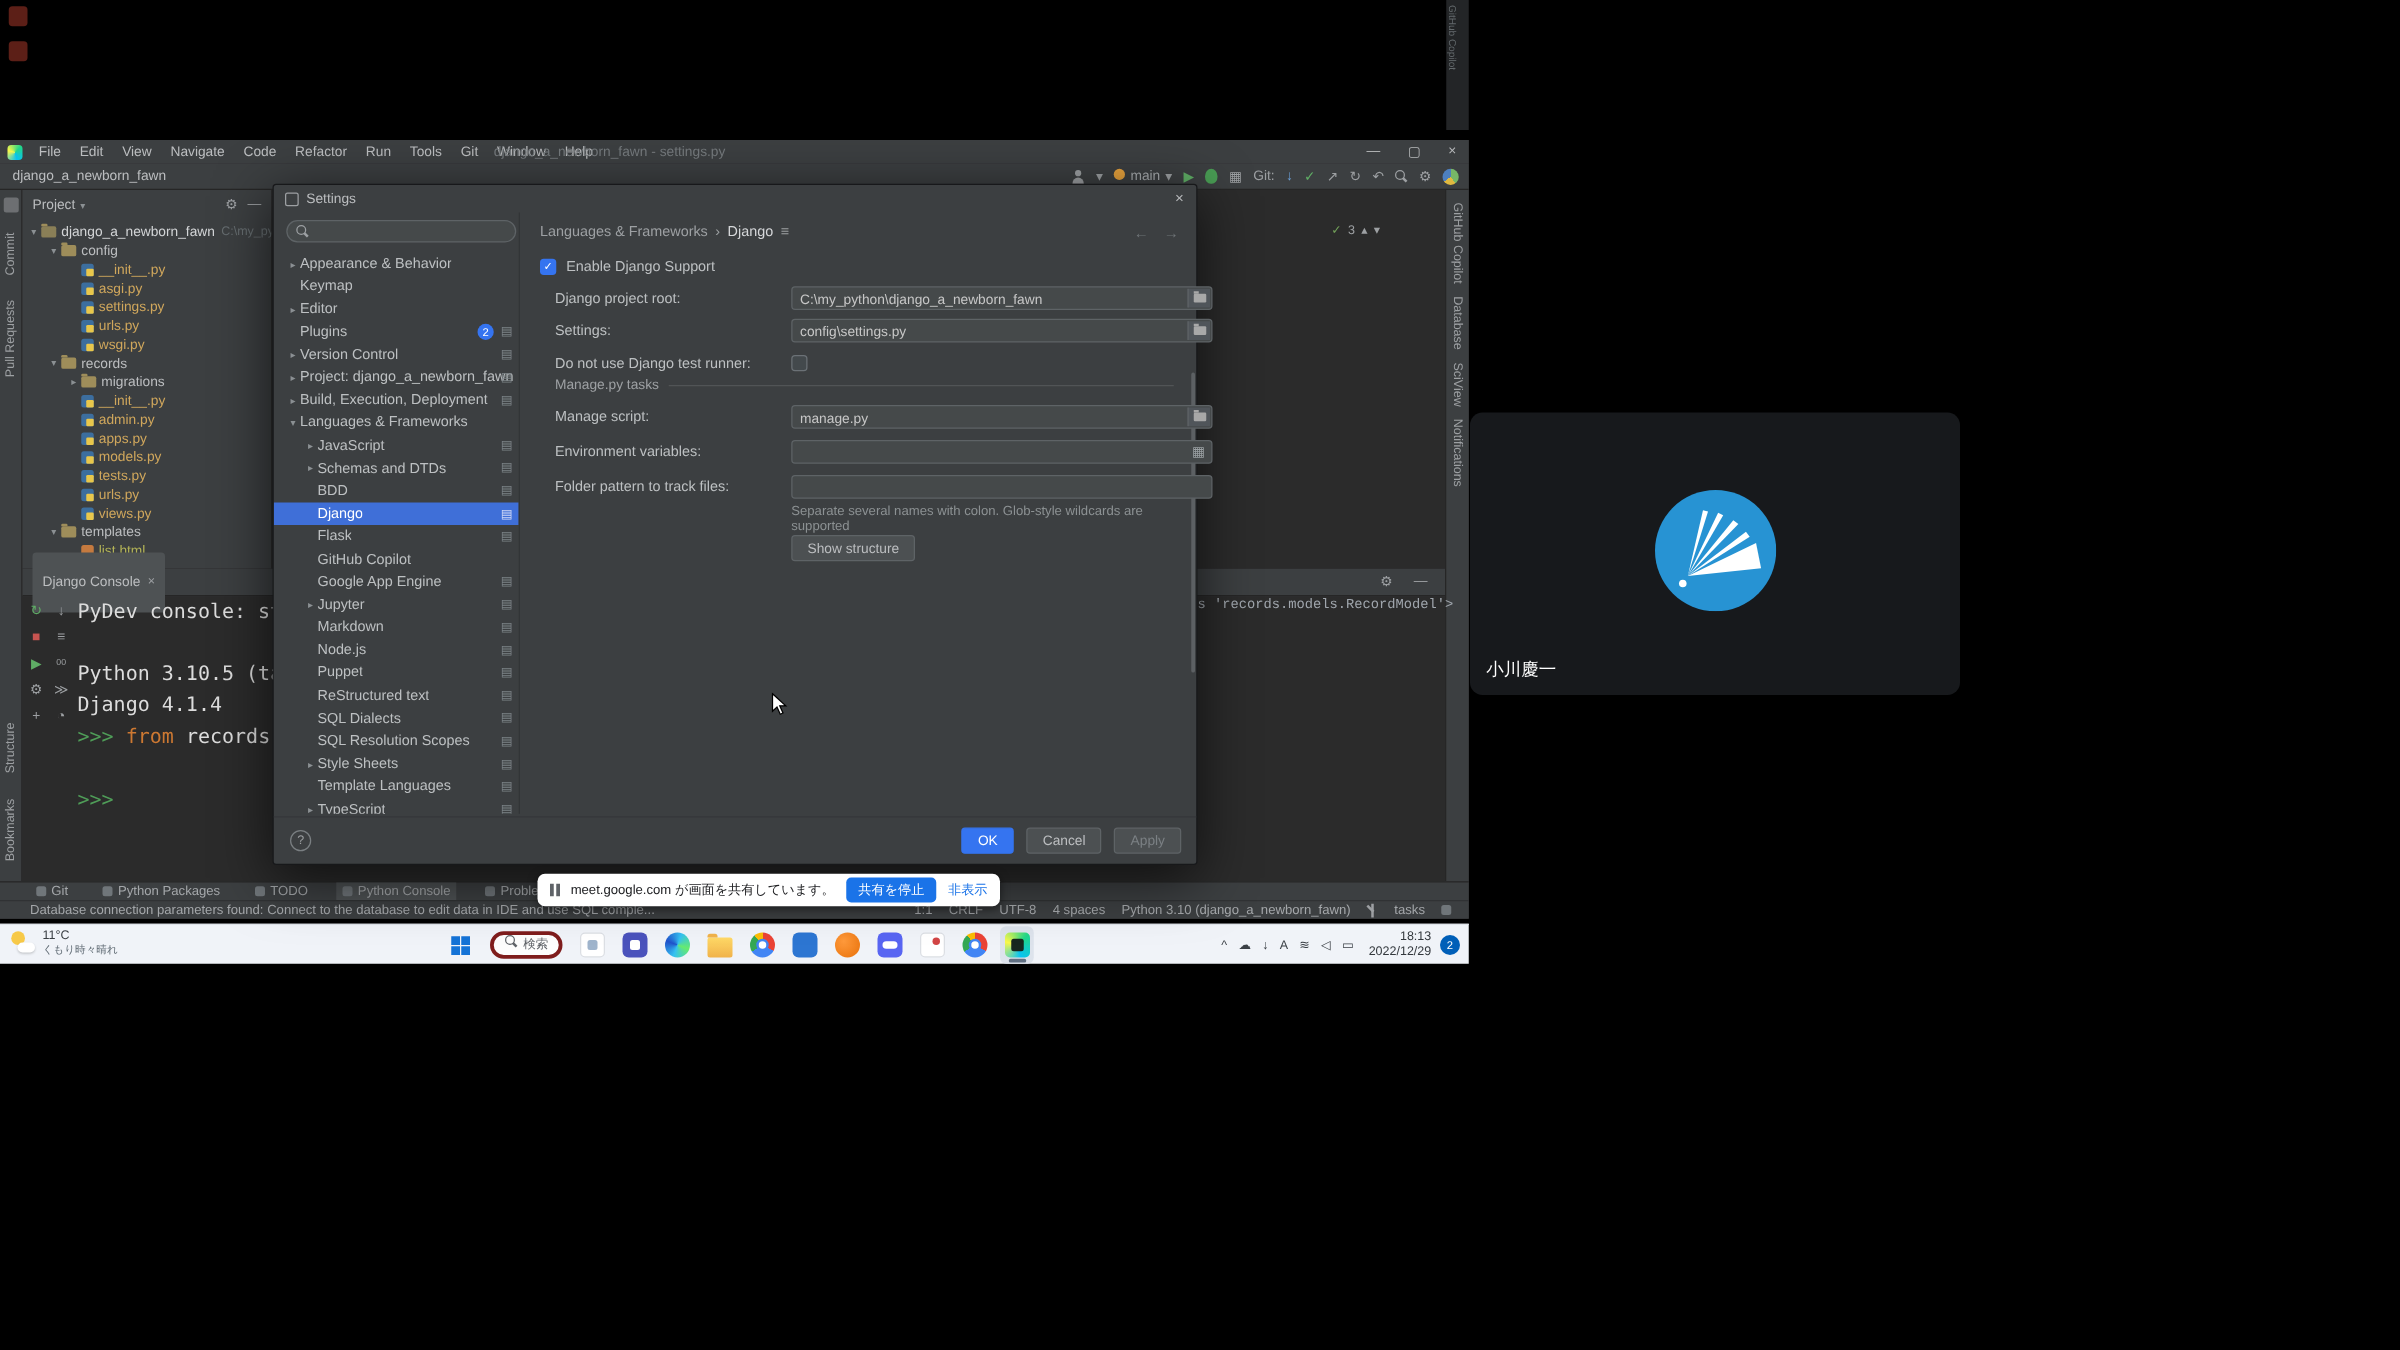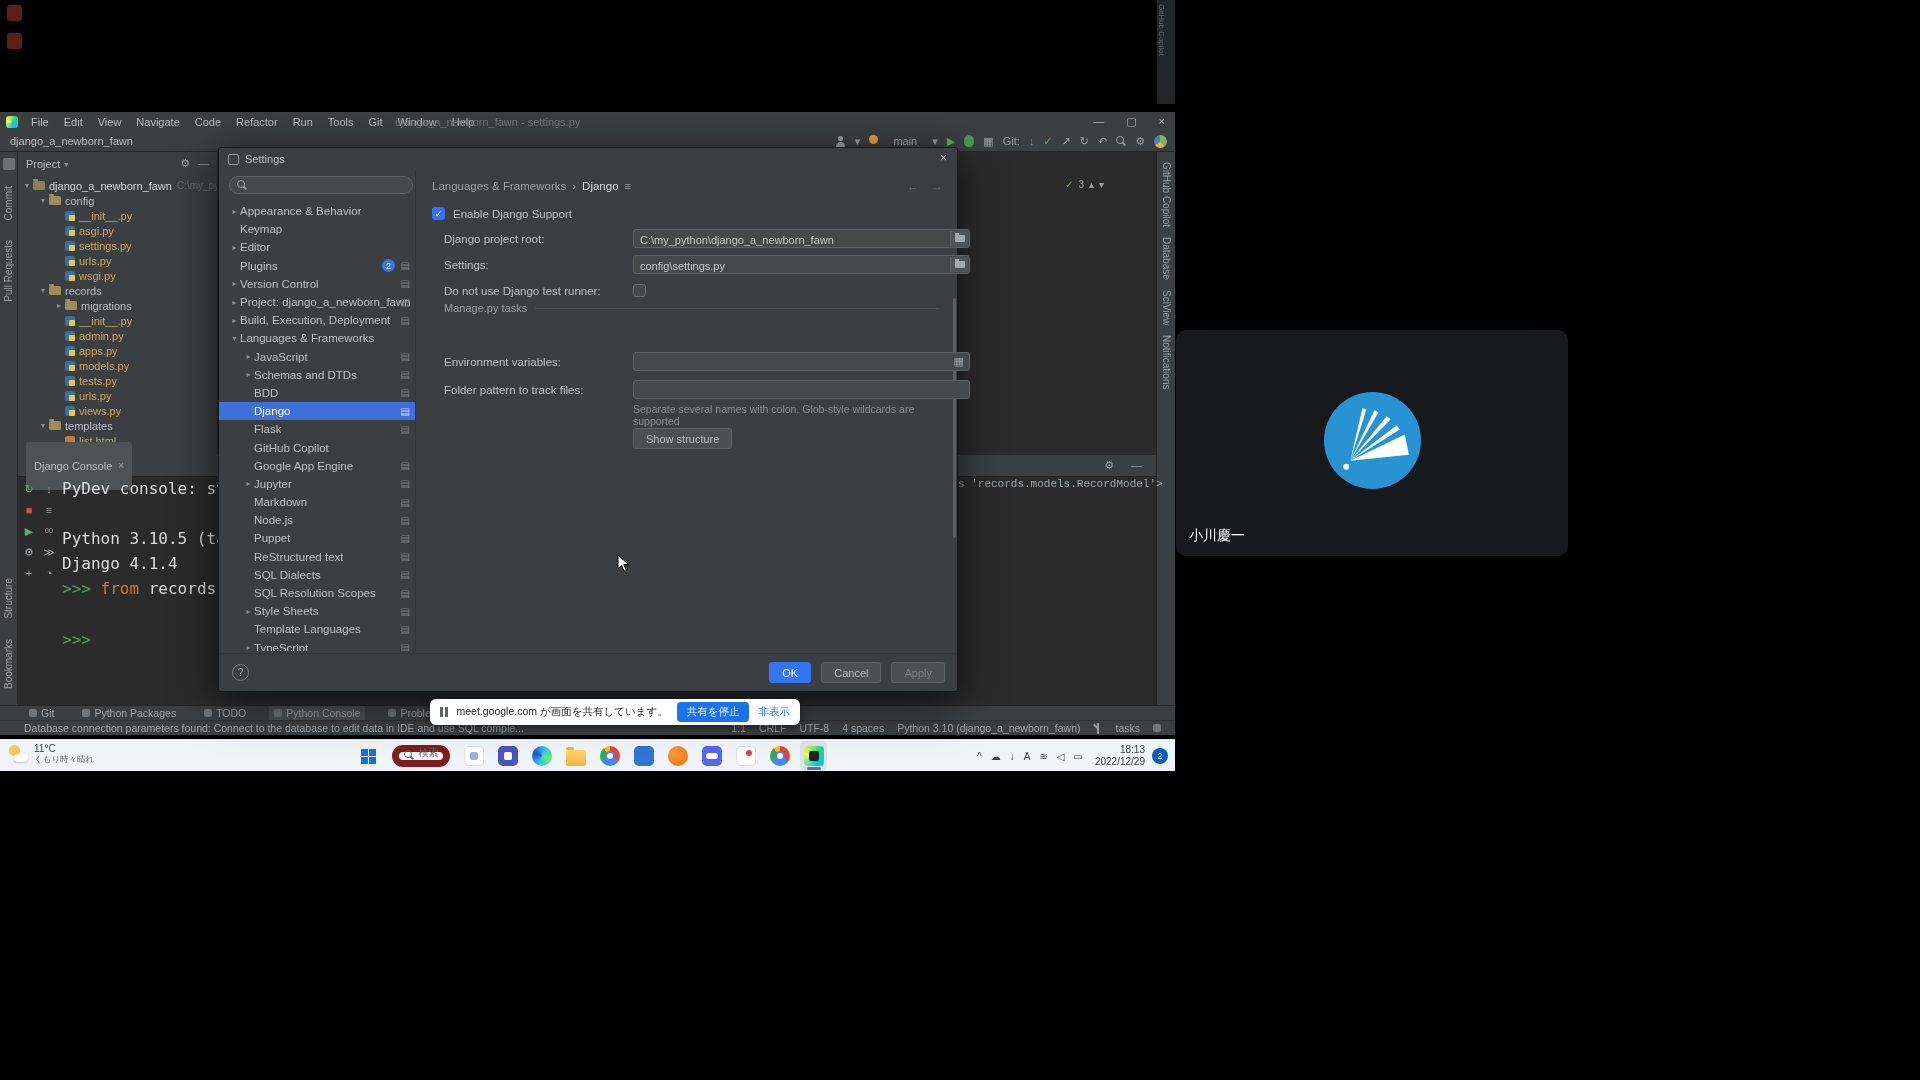--- a/index.html
+++ b/index.html
@@ -155,21 +155,21 @@
   .taskbar{position:absolute;left:0;top:739px;width:1175px;height:32px;background:#f0f3f8;border-top:1px solid #dfe4ea;z-index:20}
   .weather{position:absolute;left:8px;top:3px;display:flex;gap:6px;align-items:center}
   .wicon{width:20px;height:20px;position:relative}
   .wicon::before{content:"";position:absolute;left:1px;top:1px;width:11px;height:11px;border-radius:50%;background:#f7c948}
   .wicon::after{content:"";position:absolute;right:0;bottom:2px;width:14px;height:8px;border-radius:6px;background:#fff;box-shadow:0 1px 2px rgba(0,0,0,.2)}
   .wtemp{font-size:10px;color:#3a3f44;line-height:11px}
   .wdesc{font-size:8.5px;color:#5f6a73;line-height:10px}
   .startbtn{position:absolute;left:352px;top:1px;width:32px;height:30px;display:grid;place-items:center}
   .winlogo{width:15px;height:15px;display:grid;grid-template-columns:7px 7px;grid-template-rows:7px 7px;gap:1px}
   .winlogo i{background:#1573d6;display:block}
-  .searchpill{position:absolute;left:392px;top:5px;width:58px;height:22px;background:#fdfdfd;border:7px solid #7f1d1d;border-radius:12px;display:flex;align-items:flex-end;justify-content:center;gap:5px}
+  .searchpill{position:absolute;left:392px;top:5px;width:58px;height:22px;background:#fdfdfd;border:3px solid #7f1d1d;border-radius:12px;display:flex;align-items:flex-start;justify-content:center;gap:5px}
   .searchpill .mag::before{border-color:#5f6368}.searchpill .mag::after{background:#5f6368}
   .searchpill span{font-size:10px;color:#5f6368}
   .apps{position:absolute;left:460px;top:1px;display:flex;gap:7px}
   .app{width:27px;height:30px;border-radius:5px;display:flex;align-items:center;justify-content:center;position:relative}
   .app.active{background:#dde3ec}
   .app .bar{display:none;position:absolute;bottom:1px;left:50%;transform:translateX(-50%);width:14px;height:3px;border-radius:2px;background:#617083}
   .app.active .bar{display:block}
   .appg{width:20px;height:20px;border-radius:4px;position:relative}
   .app.white .appg{background:#fff;border:1px solid #dcdfe4}
   .app.white .appg::after{content:"";position:absolute;inset:5px;background:#9fb4cc;border-radius:2px}
@@ -236,21 +236,21 @@
         <span>▢</span>
         <span>×</span>
       </div>
     </div>
 
     <div class="toolbar">
       <span class="projname">django_a_newborn_fawn</span>
       <div class="tbright">
         <span class="person"></span>
         <span class="dim">▾</span>
-        <span style="display:inline-flex;gap:15px;">
+        <span style="display:inline-flex;gap:4px;">
           <span class="odot"></span>
           <span>main</span>
           <span class="dim">▾</span>
         </span>
         <span class="green">▶</span>
         <span class="bug"></span>
         <span class="dim">▦</span>
         <span class="dim">Git:</span>
         <span class="blue">↓</span>
         <span class="green">✓</span>
@@ -747,20 +747,29 @@
       <div class="frow" style="top:111px">
         <span class="flabel">Do not use Django test runner:</span>
         <span class="cb off" style="position:absolute;left:189px"></span>
       </div>
 
       <div class="secrow" style="top:132px">
         <span class="sectxt">Manage.py tasks</span>
         <span class="secline"></span>
       </div>
 
+      <div class="frow" style="top:154px">
+        <span class="flabel">Manage script:</span>
+        <span class="ffield">
+          <input readonly="" value="manage.py" style="">
+          <span class="browse">
+              <span class="bfold"></span>
+            </span>
+        </span>
+      </div>
 
       <div class="frow" style="top:182px">
         <span class="flabel">Environment variables:</span>
         <span class="ffield">
           <input value="" readonly="" style="">
           <span class="envic">▦</span>
         </span>
       </div>
 
       <div class="frow" style="top:210px">

